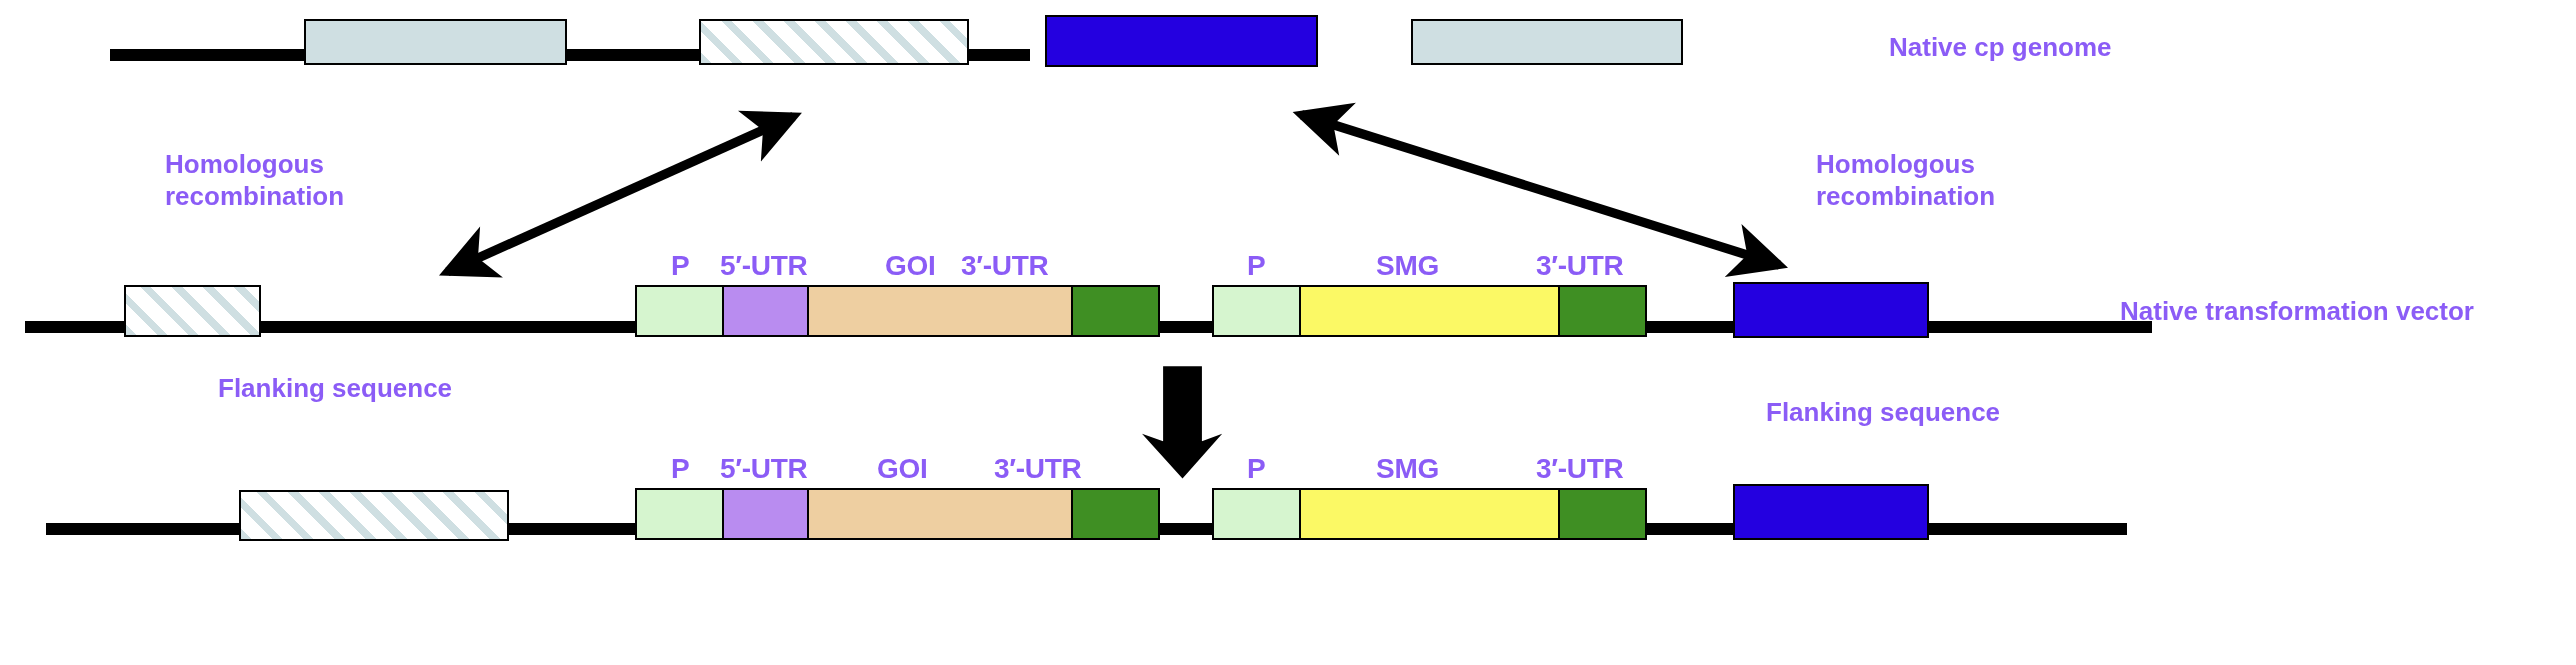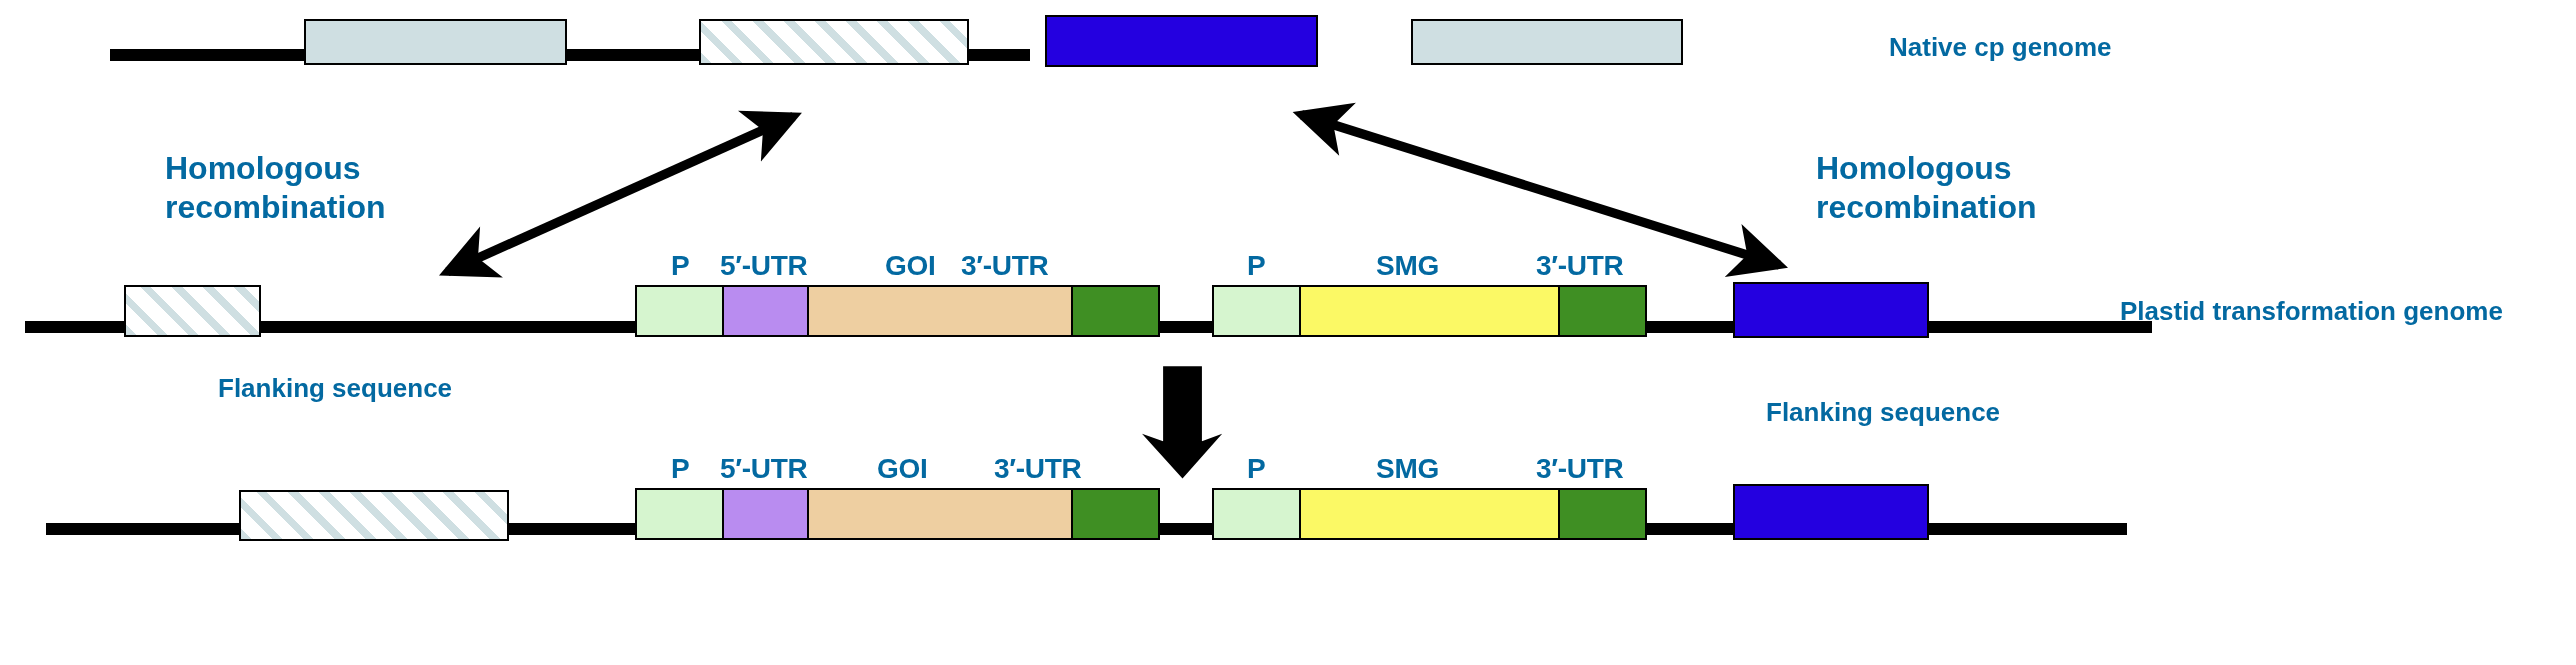--- a/index.html
+++ b/index.html
@@ -42,39 +42,39 @@
         45deg,
         #cfdfe2 0px,
         #cfdfe2 7.6px,
         #ffffff 7.6px,
         #ffffff 22px);
   }
 
   
   .lbl{
     position:absolute;
-    color:#0369a1;
+    color:#8b5cf6;
     white-space:nowrap;
     line-height:1.18;
   }
   .lbl-row{
     font-size:26px;
     font-weight:700;
   }
   .lbl-strong{
     font-size:26px;
     font-weight:700;
   }
   .lbl-part{
     font-size:28px;
     font-weight:700;
     letter-spacing:-0.3px;
   }
   .lbl-two-line{
-    font-size:32px;
+    font-size:26px;
     font-weight:700;
     line-height:1.22;
   }
 
   
   #arrows{
     position:absolute;
     left:0;top:0;
     width:2576px;
     height:665px;
@@ -125,21 +125,21 @@
   <div class="seg fill-lightgreen" style="left:1212px; top:285px; width:89px; height:52px;"></div>
   <div class="seg fill-yellow" style="left:1299px; top:285px; width:262px; height:52px;"></div>
   <div class="seg fill-darkgreen" style="left:1558px; top:285px; width:89px; height:52px;"></div>
 
   <div class="lbl lbl-part" style="left:1247px; top:249px;">P</div>
   <div class="lbl lbl-part" style="left:1376px; top:249px;">SMG</div>
   <div class="lbl lbl-part" style="left:1536px; top:249px;">3′-UTR</div>
 
   <div class="seg fill-blue" style="left:1733px; top:282px; width:196px; height:56px;"></div>
 
-  <div class="lbl lbl-row" style="left:2120px; top:311px; transform:translateY(-50%);">Plastid transformation genome</div>
+  <div class="lbl lbl-row" style="left:2120px; top:311px; transform:translateY(-50%);">Native transformation vector</div>
 
   <div class="lbl lbl-strong" style="left:218px; top:373px;">Flanking sequence</div>
 
   <div class="lbl lbl-strong" style="left:1766px; top:397px;">Flanking sequence</div>
 
   <div class="genome-line" style="left:46px; top:523px; width:2081px; height:11.8px;"></div>
 
   <div class="seg fill-hatch" style="left:239px; top:490px; width:270px; height:51px;"></div>
 
   <div class="seg fill-lightgreen" style="left:635px; top:488px; width:89px; height:52px;"></div>

